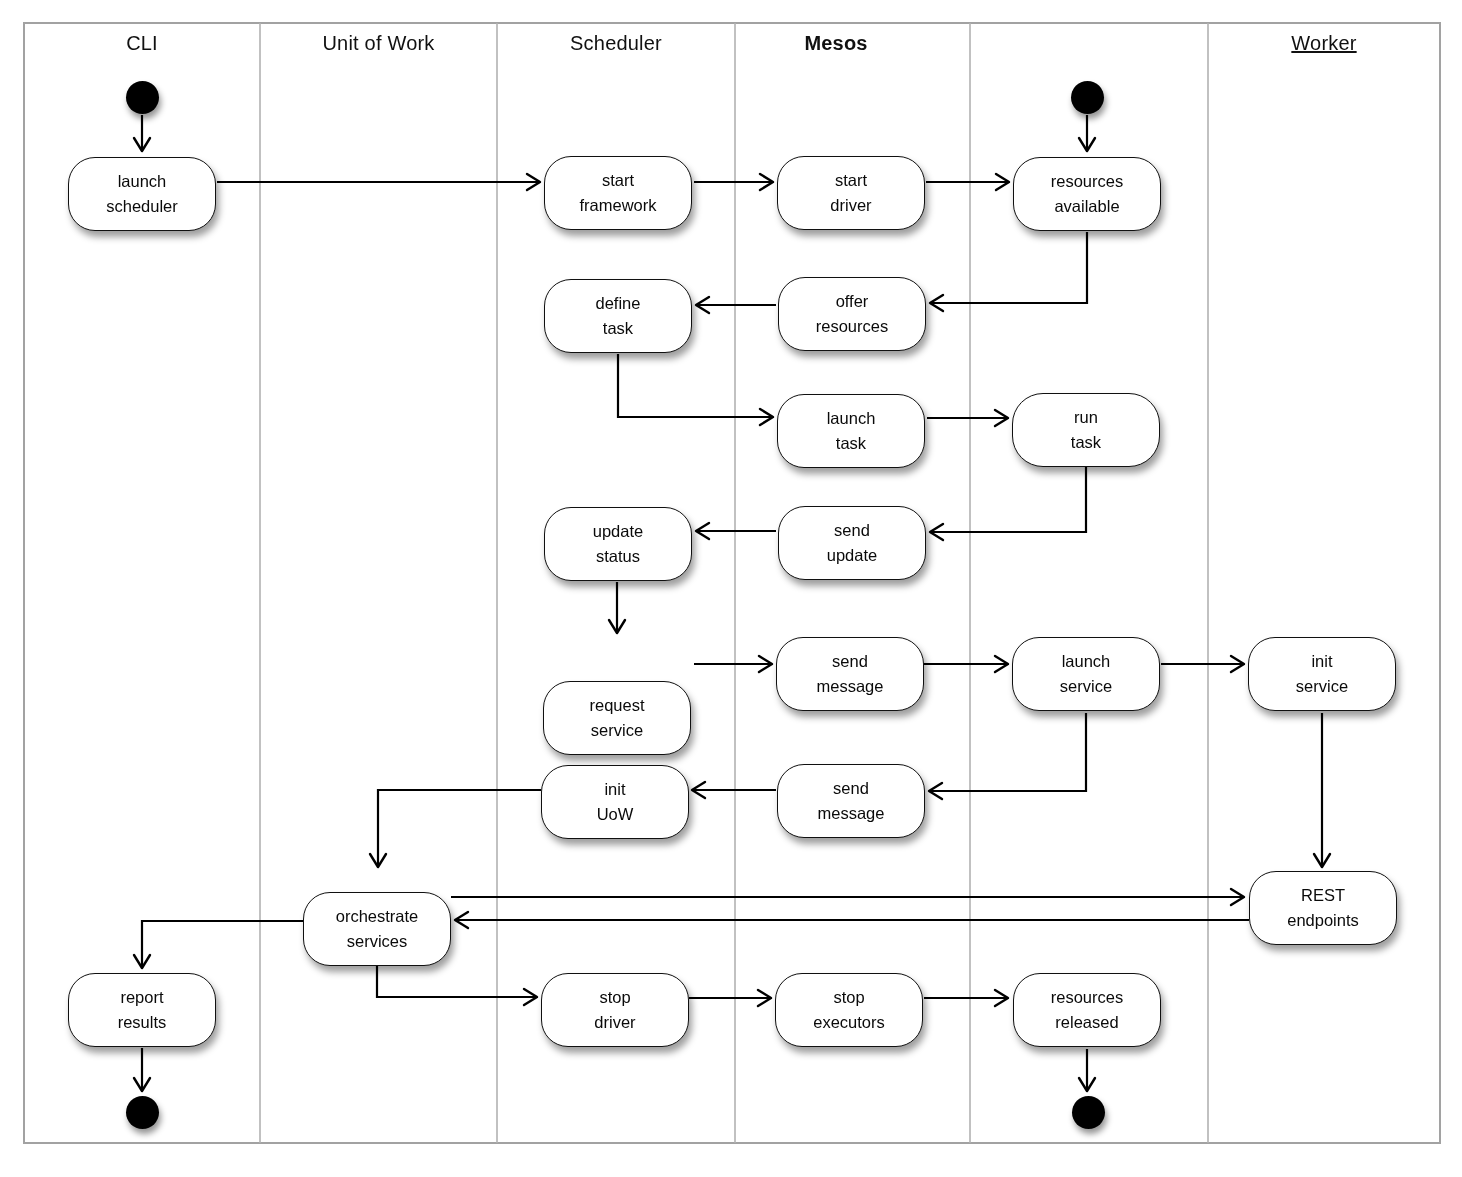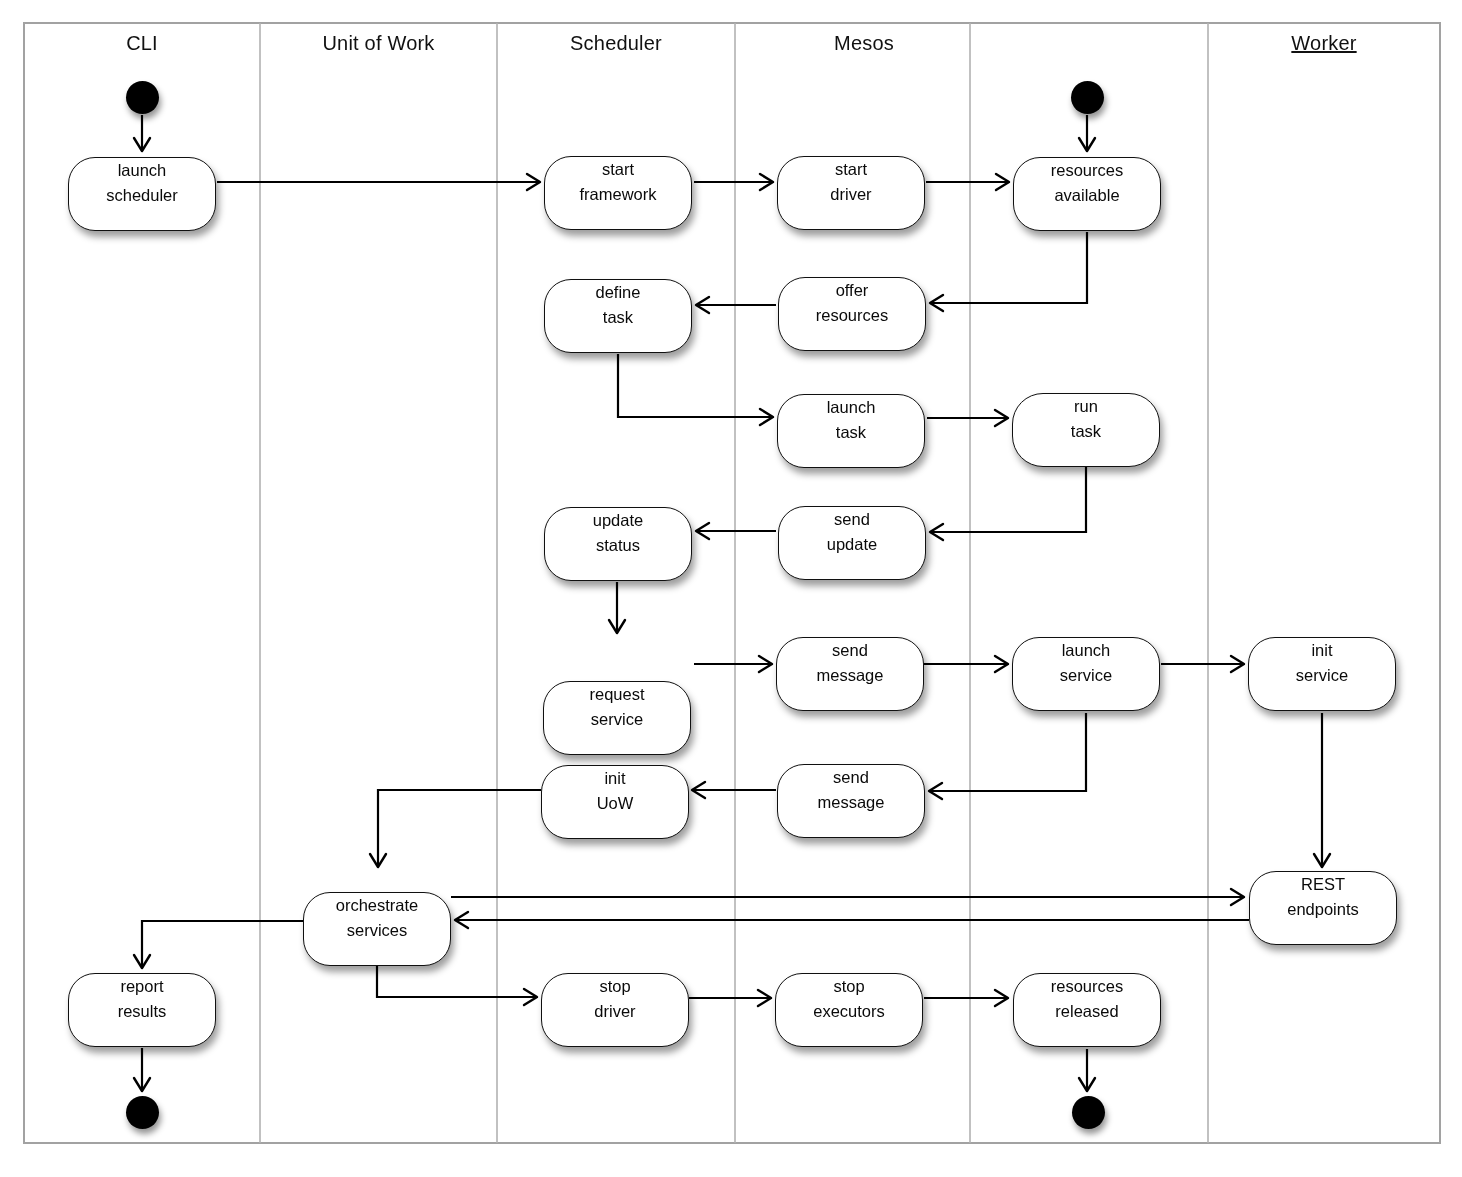--- a/index.html
+++ b/index.html
@@ -28,20 +28,21 @@
   }
   .node {
     position: absolute;
     width: 148px;
     height: 74px;
     background: #ffffff;
     border: 1.7px solid #101010;
     border-radius: 27px;
     box-shadow: 3px 6px 7px rgba(0,0,0,0.38);
     display: flex;
+    align-items: center;
     justify-content: center;
     box-sizing: border-box;
   }
   .node-label {
     white-space: pre-line;
     text-align: center;
     font-size: 16.5px;
     line-height: 25px;
     color: #0a0a0a;
   }
@@ -100,21 +101,21 @@
         <polyline points="689,998 771,998" fill="none" stroke="#000000" stroke-width="2.2" marker-end="url(#arrowhead)"></polyline>
         <polyline points="924,998 1008,998" fill="none" stroke="#000000" stroke-width="2.2" marker-end="url(#arrowhead)"></polyline>
         <polyline points="142,1048 142,1091" fill="none" stroke="#000000" stroke-width="2.2" marker-end="url(#arrowhead)"></polyline>
         <polyline points="1087,1049 1087,1091" fill="none" stroke="#000000" stroke-width="2.2" marker-end="url(#arrowhead)"></polyline>
       </g>
   </svg>
 
   <div class="lane-header" style="left: 260px; width: 237px;">Unit of Work</div>
   <div class="lane-header" style="left: 24px; width: 236px;">CLI</div>
   <div class="lane-header" style="left: 497px; width: 238px;">Scheduler</div>
-  <div class="lane-header" style="left: 723px; width: 282px;">Mesos</div>
+  <div class="lane-header" style="left: 695px; width: 282px; font-weight: bold;">Mesos</div>
   <div class="lane-header" style="left: 1208px; width: 232px; text-decoration: underline;">Worker</div>
 
   <div id="nodes-layer">
       <div class="node" style="left: 68px; top: 157px;">
         <div class="node-label">launch
 scheduler</div>
       </div>
       <div class="node" style="left: 544px; top: 156px;">
         <div class="node-label">start
 framework</div>

